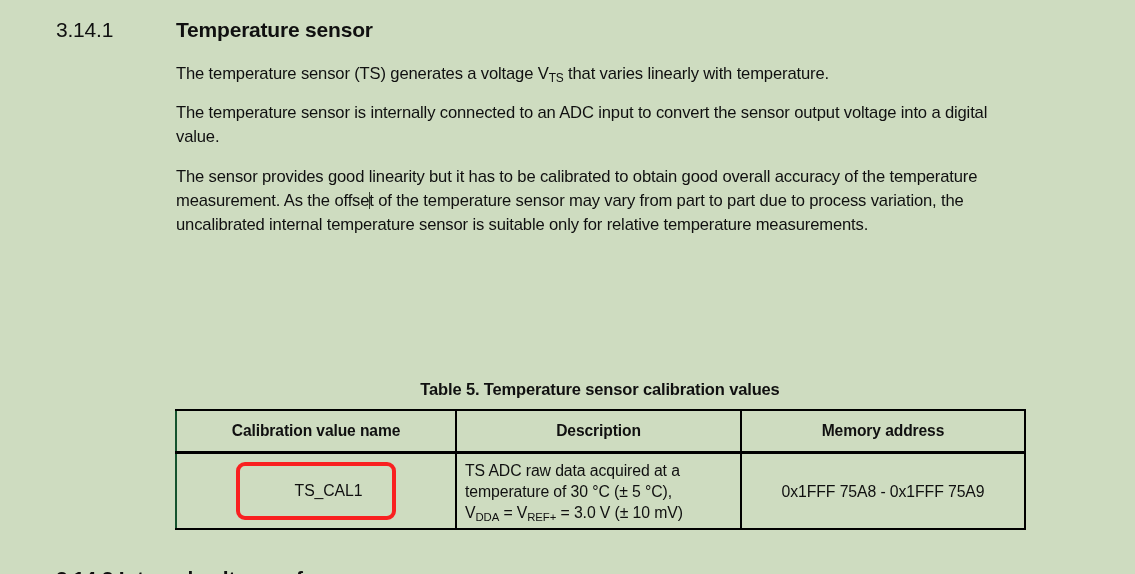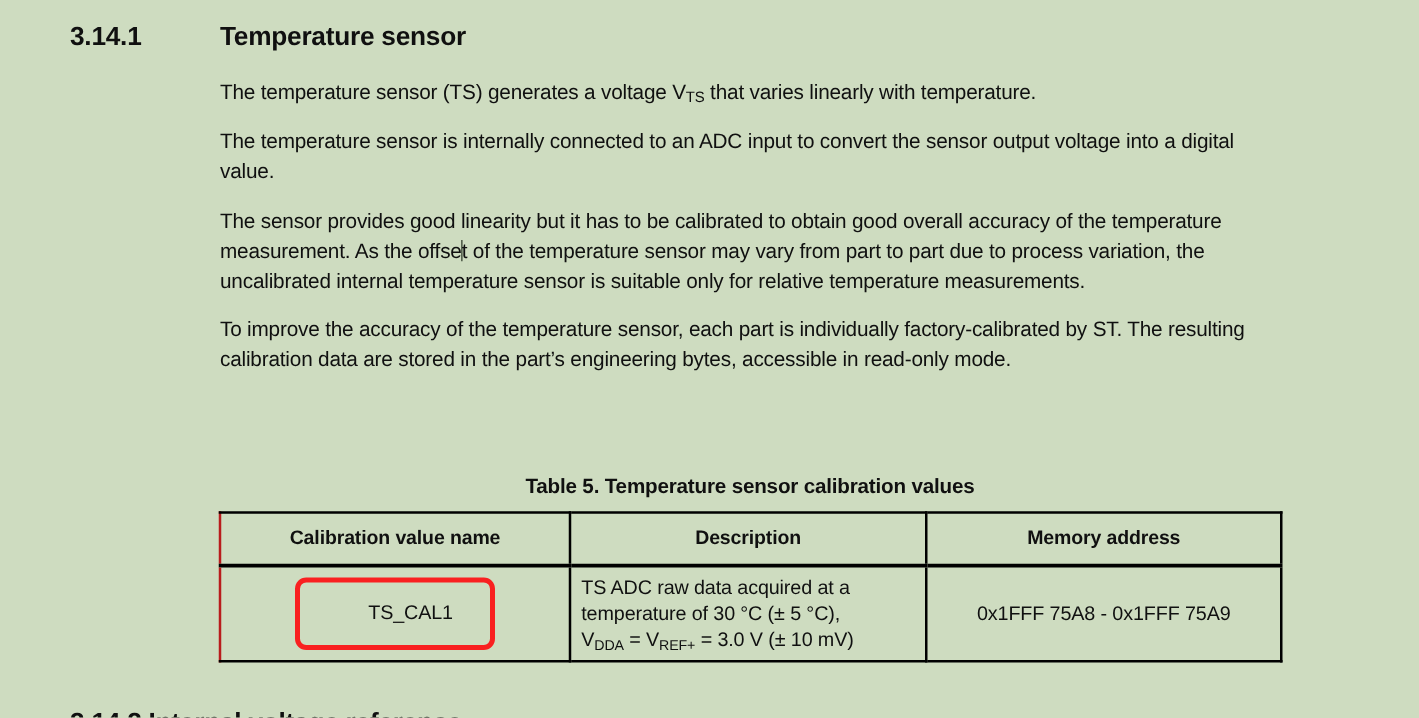--- a/index.html
+++ b/index.html
@@ -22,21 +22,21 @@
     left: 0;
     top: 18px;
     width: 1135px;
     display: flex;
     align-items: baseline;
   }
   .section-number {
     width: 120px;
     margin-left: 56px;
     font-size: 21px;
-    font-weight: bold;
+    font-weight: normal;
     letter-spacing: -0.2px;
   }
   .section-title {
     font-size: 21px;
     font-weight: bold;
     letter-spacing: -0.2px;
   }
 
   
   .body-block {
@@ -90,21 +90,21 @@
     border-collapse: collapse;
     table-layout: fixed;
     background: #cedcc0;
   }
   .calib-table col.c1 { width: 280px; }
   .calib-table col.c2 { width: 285px; }
   .calib-table col.c3 { width: 284px; }
 
   .calib-table th,
   .calib-table td {
-    border-left: 2px solid #b91c1c;
+    border-left: 2px solid #14532d;
     border-right: 2px solid #000;
     padding: 0;
     vertical-align: middle;
   }
   .calib-table thead th {
     border-top: 2px solid #000;
     border-bottom: 3px solid #000;
     height: 40px;
     text-align: center;
     font-size: 15.6px;
@@ -166,21 +166,20 @@
 </div>
 
 <div class="body-block">
 
   <p class="para"><span>The temperature sensor (TS) generates a voltage V</span><sub>TS</sub><span> that varies linearly with temperature.</span></p>
 
   <p class="para">The temperature sensor is internally connected to an ADC input to convert the sensor output voltage into a digital value.</p>
 
   <p class="para"><span>The sensor provides good linearity but it has to be calibrated to obtain good overall accuracy of the temperature measurement. As the offse</span><span class="caret"></span><span>t of the temperature sensor may vary from part to part due to process variation, the uncalibrated internal temperature sensor is suitable only for relative temperature measurements.</span></p>
 
-  <p class="para">To improve the accuracy of the temperature sensor, each part is individually factory-calibrated by ST. The resulting calibration data are stored in the part’s engineering bytes, accessible in read-only mode.</p>
 </div>
 
 <div class="table-caption">Table 5. Temperature sensor calibration values</div>
 
 <table class="calib-table">
   <colgroup>
     <col class="c1">
       <col class="c2">
       <col class="c3">
   </colgroup>

